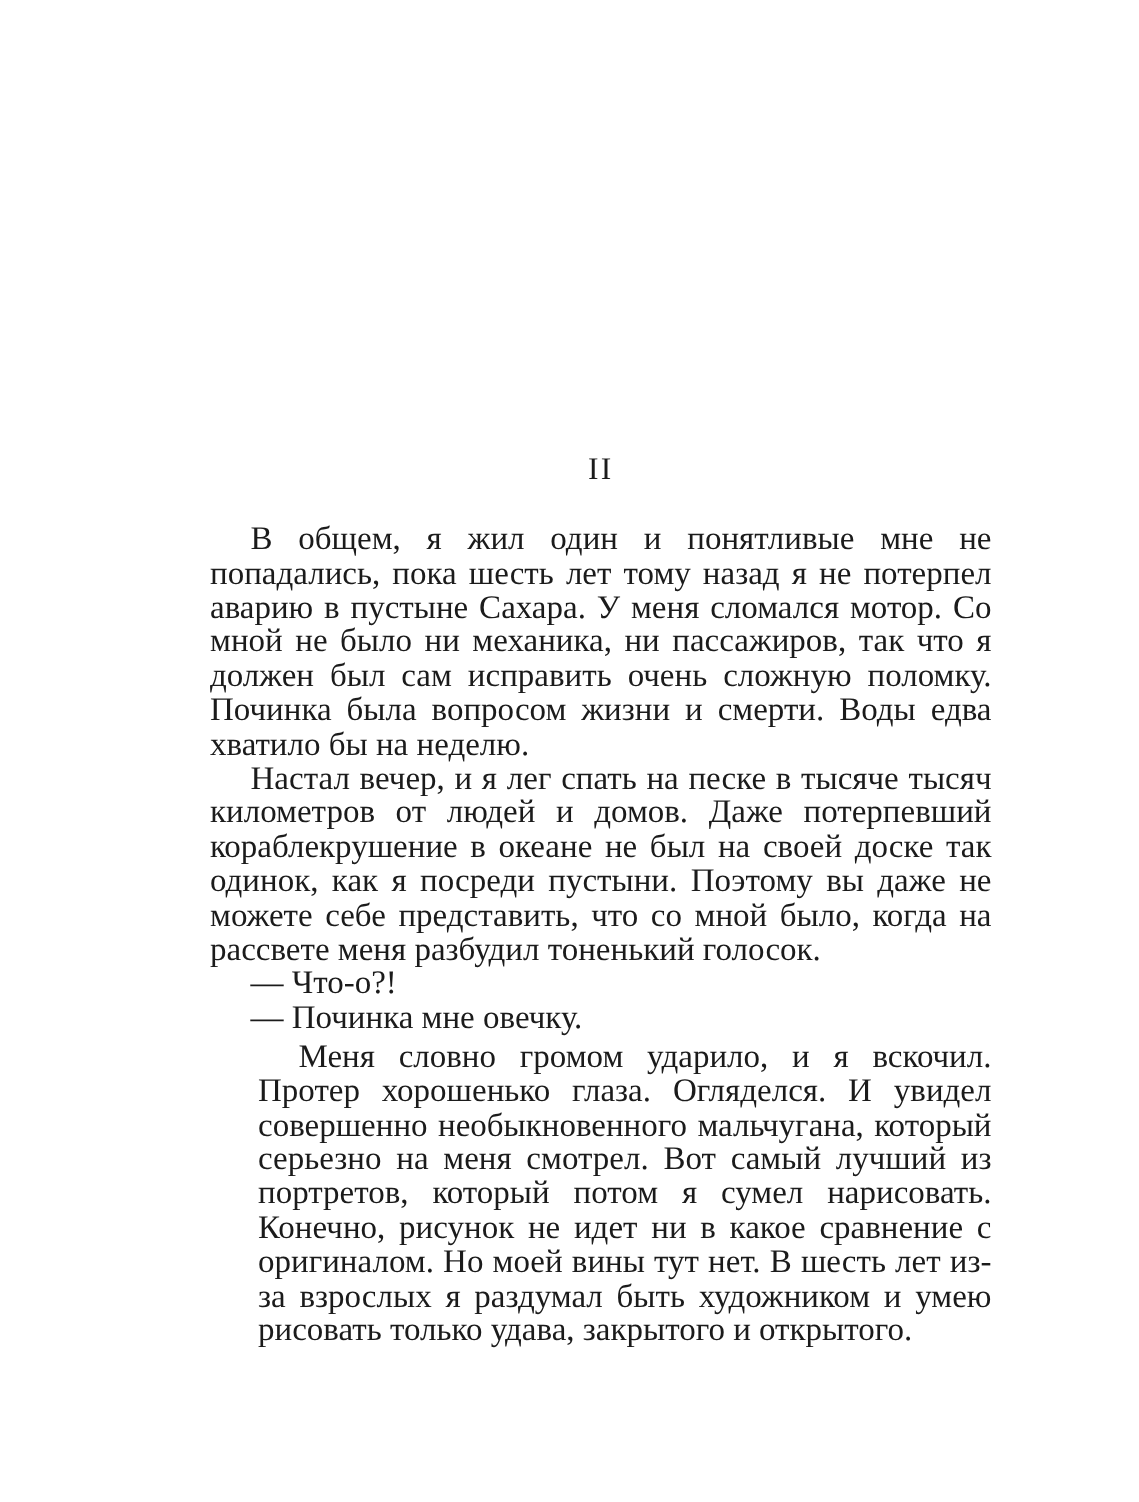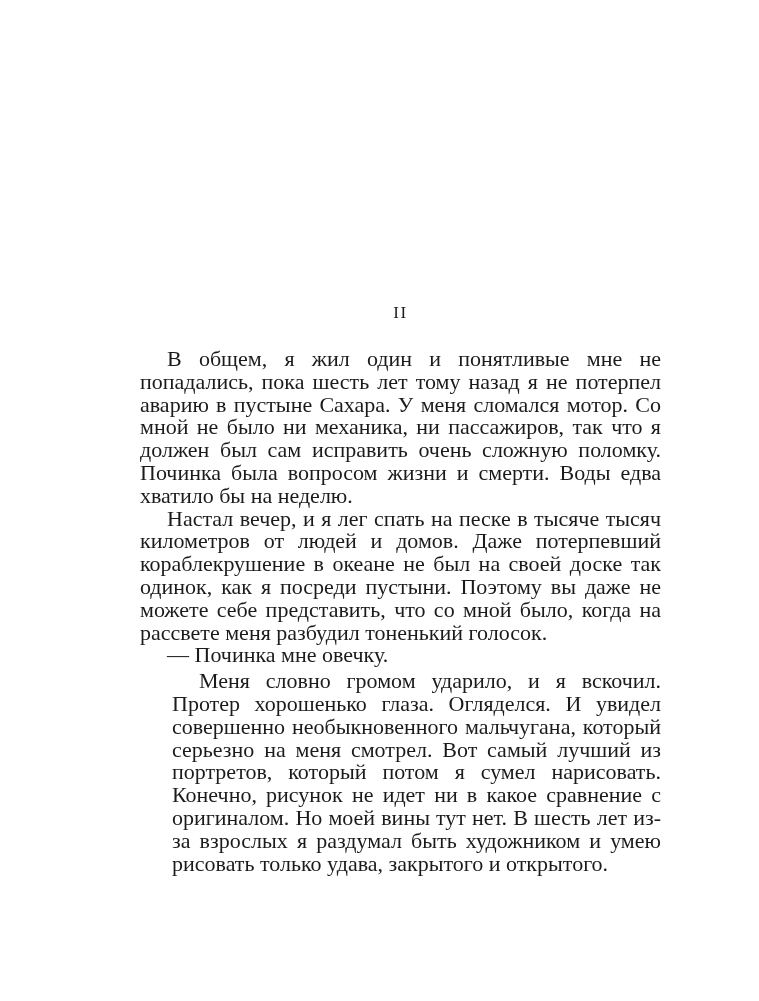--- a/index.html
+++ b/index.html
@@ -18,21 +18,21 @@
     font-family: "Liberation Serif", "DejaVu Serif", serif;
   }
   .text-block {
     position: absolute;
     left: 140px;
     top: 301px;
     width: 521px;
   }
   .chapter {
     margin: 0 0 24px 0;
-    font-size: 17px;
+    font-size: 21px;
     font-weight: normal;
     letter-spacing: 1.5px;
     text-align: center;
     line-height: 23px;
   }
   .para {
     margin: 0;
     font-size: 22px;
     line-height: 22.8px;
     text-align: justify;
@@ -51,18 +51,19 @@
 
 <div class="page">
   <div class="text-block">
     <h2 class="chapter">II</h2>
 
     <p class="para" lang="ru">В общем, я жил один и понятливые мне не попадались, пока шесть лет тому назад я не потерпел аварию в пустыне Сахара. У меня сломался мотор. Со мной не было ни механика, ни пассажиров, так что я должен был сам исправить очень сложную поломку. Починка была вопросом жизни и смерти. Воды едва хватило бы на неделю.</p>
 
     <p class="para" lang="ru">Настал вечер, и я лег спать на песке в тысяче тысяч километров от людей и домов. Даже потерпевший кораблекрушение в океане не был на своей доске так одинок, как я посреди пустыни. Поэтому вы даже не можете себе представить, что со мной было, когда на рассвете меня разбудил тоненький голосок.</p>
 
 
+    <p class="para" lang="ru">— Что-о?!</p>
 
     <p class="para" lang="ru">— Починка мне овечку.</p>
 
     <p class="para last" lang="ru">Меня словно громом ударило, и я вскочил. Протер хорошенько глаза. Огляделся. И увидел совершенно необыкновенного мальчугана, который серьезно на меня смотрел. Вот самый лучший из портретов, который потом я сумел нарисовать. Конечно, рисунок не идет ни в какое сравнение с оригиналом. Но моей вины тут нет. В шесть лет из-за взрослых я раздумал быть художником и умею рисовать только удава, закрытого и открытого.</p>
   </div>
 </div>
 
 </body></html>

